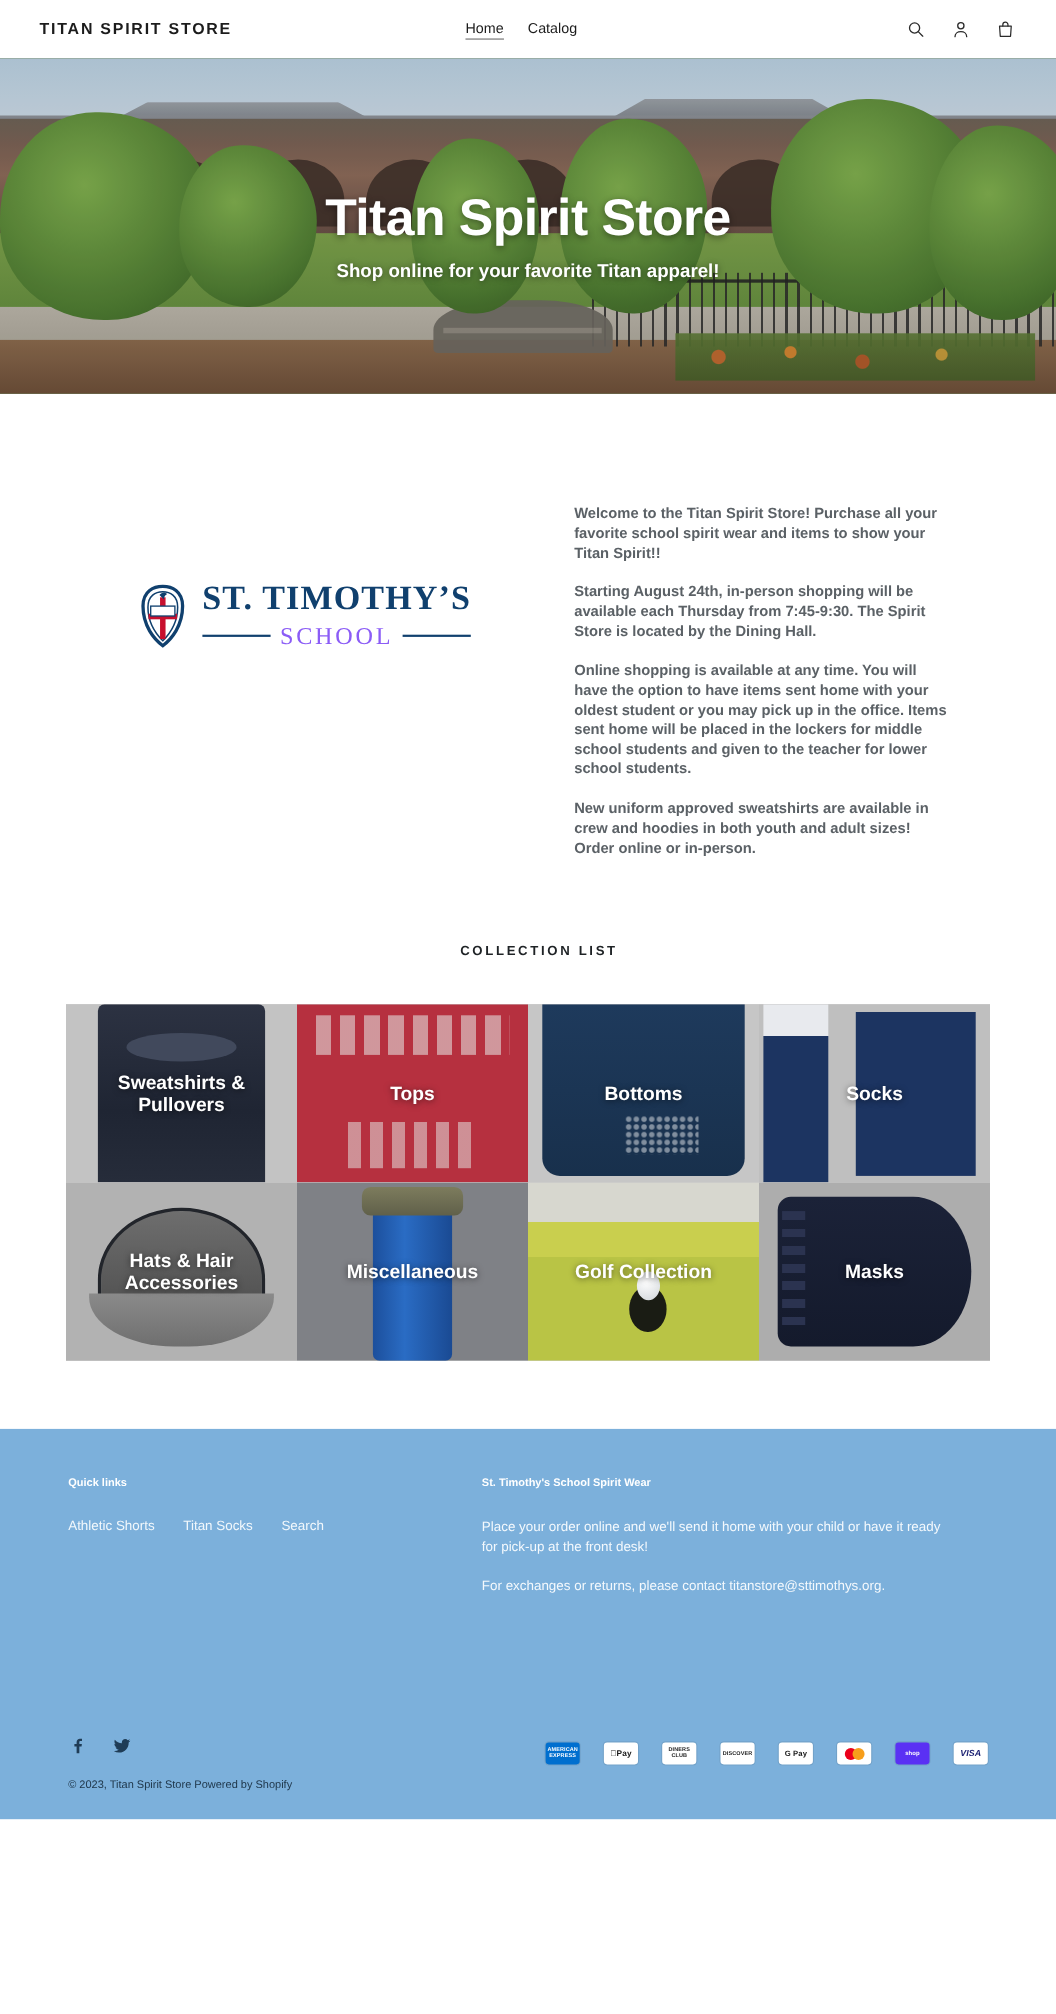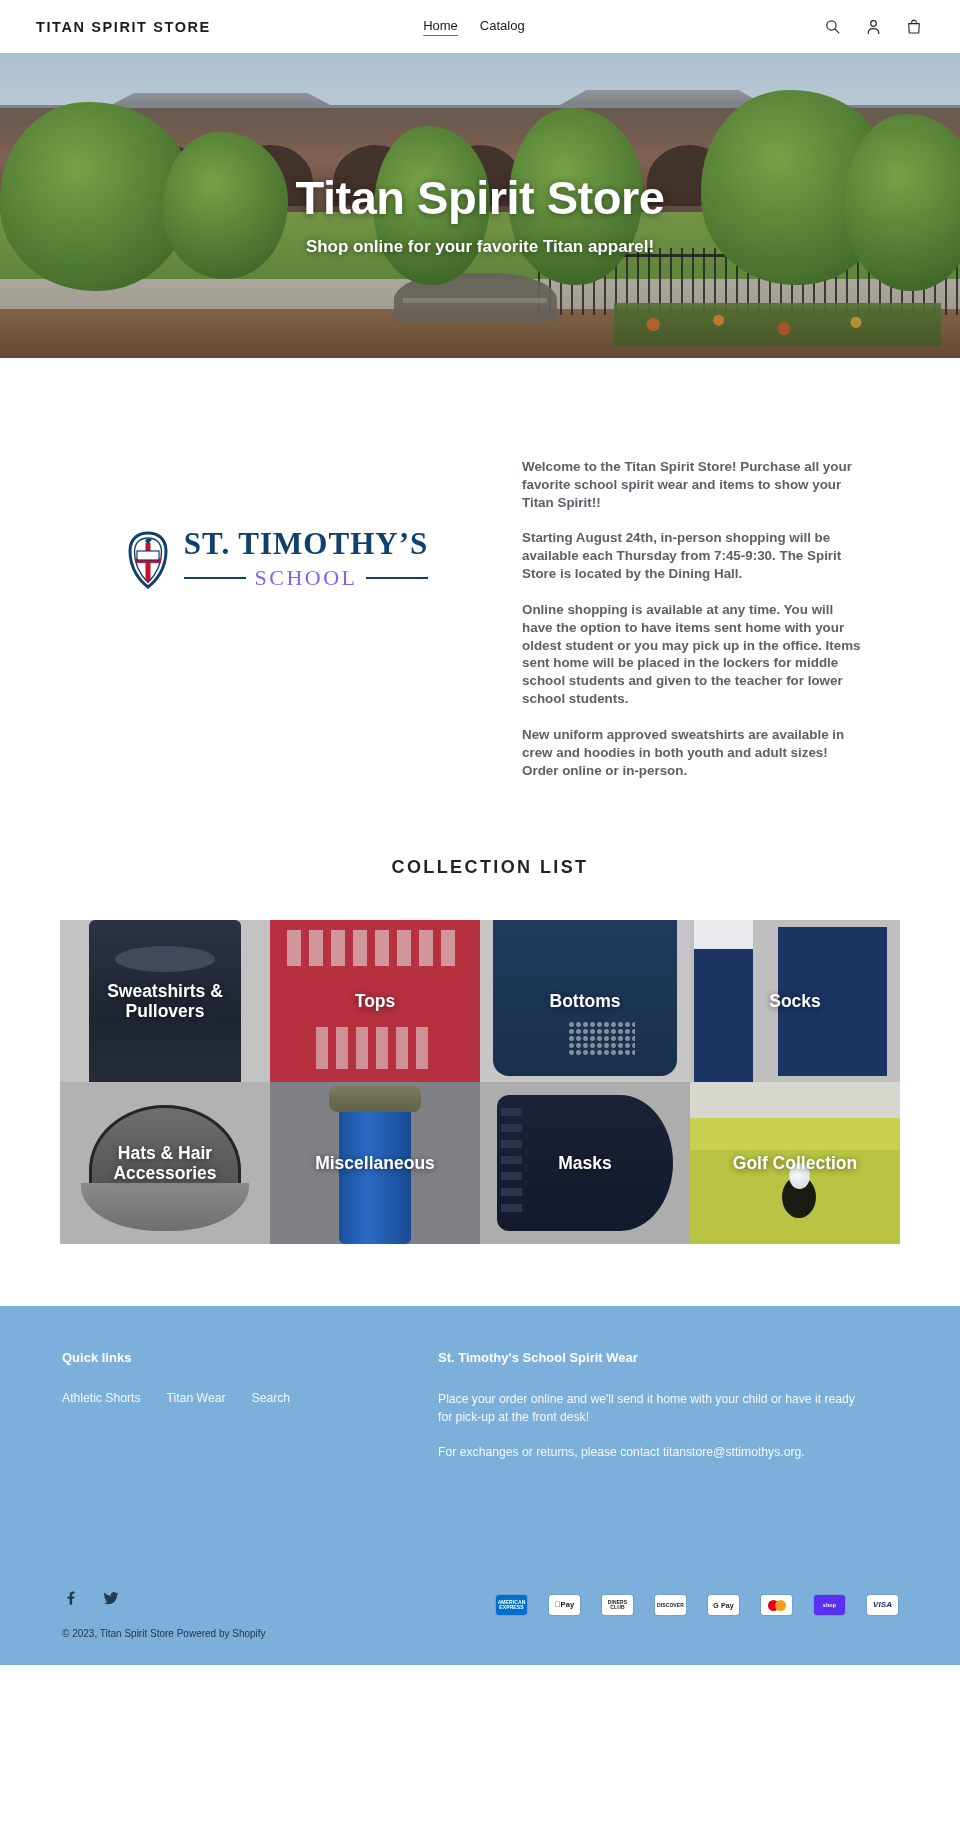--- a/index.html
+++ b/index.html
@@ -223,21 +223,21 @@
     line-height: 1.33;
     color: #5b6166;
     margin-bottom: 18px;
   }
   .intro-copy p:last-child { margin-bottom: 0; }
 
   
   .collections { padding: 78px 0 0 0; }
   .collections-title {
     text-align: center;
-    font-size: 18px;
+    font-size: 12px;
     font-weight: bold;
     letter-spacing: 2.4px;
     color: #1f2326;
     margin-bottom: 42px;
     margin-left: 20px;
   }
   .coll-grid {
     display: grid;
     grid-template-columns: repeat(4, 1fr);
     padding: 0 60px;
@@ -353,21 +353,21 @@
   .footer {
     margin-top: 62px;
     background: #7cb0db;
     padding: 44px 62px 0 62px;
     color: #ffffff;
   }
   .footer-cols { display: flex; gap: 46px; }
   .fcol-left { width: 330px; }
   .fcol-right { width: 420px; }
   .footer-h {
-    font-size: 13px;
+    font-size: 10px;
     font-weight: bold;
     color: #ffffff;
     margin-bottom: 26px;
   }
   .quick-links { display: flex; gap: 26px; }
   .quick-links a {
     font-size: 12.2px;
     color: #f2f8fc;
     text-decoration: none;
   }
@@ -554,39 +554,39 @@
       <span class="coll-img art-hat"></span>
       <span class="coll-label">Hats &amp; Hair Accessories</span>
     </a>
 
     <a class="coll-card" href="#">
       <span class="coll-img art-misc"></span>
       <span class="coll-label">Miscellaneous</span>
     </a>
 
     <a class="coll-card" href="#">
+      <span class="coll-img art-golf"></span>
+      <span class="coll-label">Golf Collection</span>
+    </a>
+
+    <a class="coll-card" href="#">
       <span class="coll-img art-mask"></span>
       <span class="coll-label">Masks</span>
-    </a>
-
-    <a class="coll-card" href="#">
-      <span class="coll-img art-golf"></span>
-      <span class="coll-label">Golf Collection</span>
     </a>
 
   </div>
 </section>
 
 <footer class="footer">
   <div class="footer-cols">
     <div class="fcol-left">
       <div class="footer-h">Quick links</div>
       <div class="quick-links">
         <a href="#">Athletic Shorts</a>
-        <a href="#">Titan Wear</a>
+        <a href="#">Titan Socks</a>
         <a href="#">Search</a>
       </div>
     </div>
 
     <div class="fcol-right">
       <div class="footer-h">St. Timothy's School Spirit Wear</div>
       <p>Place your order online and we'll send it home with your child or have it ready for pick-up at the front desk!</p>
       <p>For exchanges or returns, please contact titanstore@sttimothys.org.</p>
     </div>
   </div>

